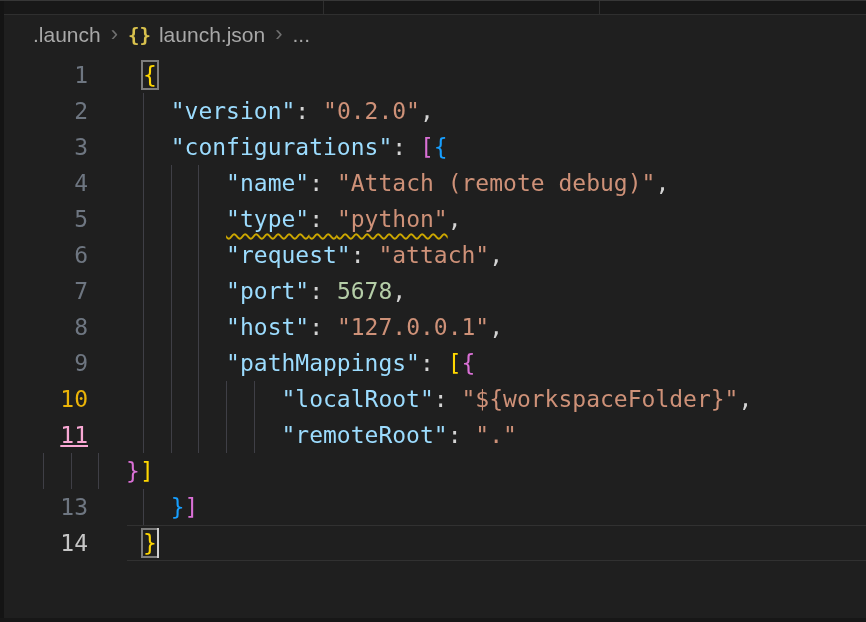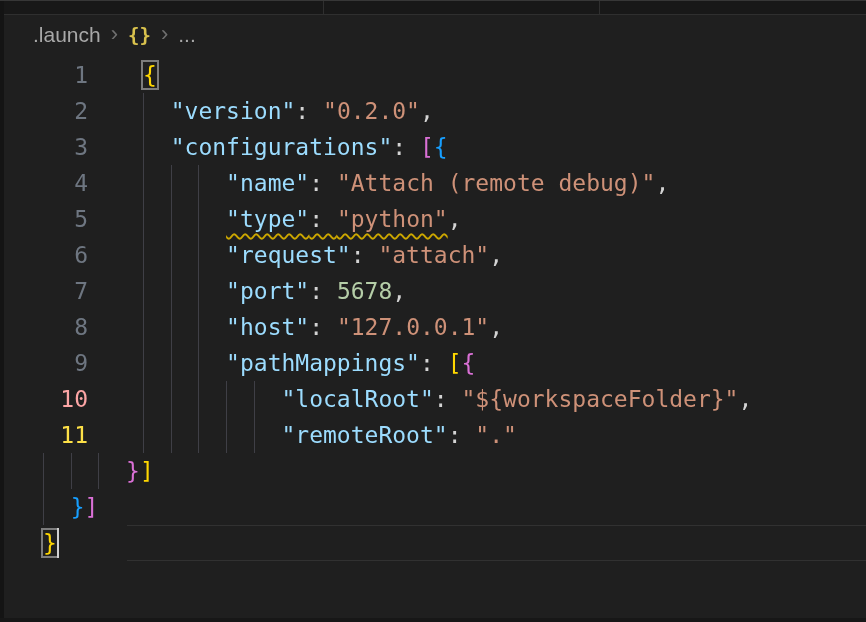--- a/index.html
+++ b/index.html
@@ -56,20 +56,21 @@
   <div class="tabstrip">
       <div class="tab-divider" style="left: 323px;"></div>
       <div class="tab-divider" style="left: 599px;"></div>
     </div>
 
   <div class="breadcrumbs" style="color: rgb(168, 168, 168);">
     <span class="crumb">.launch</span>
     <span class="crumb-sep">›</span>
     <span class="crumb crumb-file">
         <span class="json-icon" style="color: rgb(217, 194, 77);">{}</span>
+        <span>launch.json</span>
       </span>
     <span class="crumb-sep">›</span>
     <span class="crumb">...</span>
   </div>
 
   <div class="code-area">
       <div class="row">
         <div class="lnum" style="color: rgb(110, 118, 129);">1</div>
         <div class="code"><span class="tk-b1 tk-match" style="color: rgb(255, 215, 0);">{</span></div>
       </div>
@@ -99,33 +100,35 @@
       </div>
       <div class="row">
         <div class="lnum" style="color: rgb(110, 118, 129);">8</div>
         <div class="code"><div class="guide" style="left: 43px; background: rgb(63, 63, 70);"></div><div class="guide" style="left: 70.7px; background: rgb(63, 63, 70);"></div><div class="guide" style="left: 98.4px; background: rgb(63, 63, 70);"></div><span class="tk-ws" style="color: rgb(212, 212, 212);">      </span><span class="tk-key" style="color: rgb(156, 220, 254);">"host"</span><span class="tk-punc" style="color: rgb(212, 212, 212);">: </span><span class="tk-str" style="color: rgb(206, 145, 120);">"127.0.0.1"</span><span class="tk-punc" style="color: rgb(212, 212, 212);">,</span></div>
       </div>
       <div class="row">
         <div class="lnum" style="color: rgb(110, 118, 129);">9</div>
         <div class="code"><div class="guide" style="left: 43px; background: rgb(63, 63, 70);"></div><div class="guide" style="left: 70.7px; background: rgb(63, 63, 70);"></div><div class="guide" style="left: 98.4px; background: rgb(63, 63, 70);"></div><span class="tk-ws" style="color: rgb(212, 212, 212);">      </span><span class="tk-key" style="color: rgb(156, 220, 254);">"pathMappings"</span><span class="tk-punc" style="color: rgb(212, 212, 212);">: </span><span class="tk-b1" style="color: rgb(255, 215, 0);">[</span><span class="tk-b2" style="color: rgb(218, 112, 214);">{</span></div>
       </div>
       <div class="row">
-        <div class="lnum" style="color: #fca5a5;">10</div>
+        <div class="lnum" style="color: #eab308;">10</div>
         <div class="code"><div class="guide" style="left: 43px; background: rgb(63, 63, 70);"></div><div class="guide" style="left: 70.7px; background: rgb(63, 63, 70);"></div><div class="guide" style="left: 98.4px; background: rgb(63, 63, 70);"></div><div class="guide" style="left: 126.1px; background: rgb(63, 63, 70);"></div><div class="guide" style="left: 153.8px; background: rgb(63, 63, 70);"></div><span class="tk-ws" style="color: rgb(212, 212, 212);">          </span><span class="tk-key" style="color: rgb(156, 220, 254);">"localRoot"</span><span class="tk-punc" style="color: rgb(212, 212, 212);">: </span><span class="tk-str" style="color: rgb(206, 145, 120);">"${workspaceFolder}"</span><span class="tk-punc" style="color: rgb(212, 212, 212);">,</span></div>
       </div>
       <div class="row">
-        <div class="lnum" style="color: #fde047;">11</div>
+        <div class="lnum" style="color: #f9a8d4; text-decoration: underline;">11</div>
         <div class="code"><div class="guide" style="left: 43px; background: rgb(63, 63, 70);"></div><div class="guide" style="left: 70.7px; background: rgb(63, 63, 70);"></div><div class="guide" style="left: 98.4px; background: rgb(63, 63, 70);"></div><div class="guide" style="left: 126.1px; background: rgb(63, 63, 70);"></div><div class="guide" style="left: 153.8px; background: rgb(63, 63, 70);"></div><span class="tk-ws" style="color: rgb(212, 212, 212);">          </span><span class="tk-key" style="color: rgb(156, 220, 254);">"remoteRoot"</span><span class="tk-punc" style="color: rgb(212, 212, 212);">: </span><span class="tk-str" style="color: rgb(206, 145, 120);">"."</span></div>
       </div>
       <div class="row">
         <div class="code"><div class="guide" style="left: 43px; background: rgb(63, 63, 70);"></div><div class="guide" style="left: 70.7px; background: rgb(63, 63, 70);"></div><div class="guide" style="left: 98.4px; background: rgb(63, 63, 70);"></div><span class="tk-ws" style="color: rgb(212, 212, 212);">      </span><span class="tk-b2" style="color: rgb(218, 112, 214);">}</span><span class="tk-b1" style="color: rgb(255, 215, 0);">]</span></div>
       </div>
       <div class="row">
+        <div class="lnum" style="color: rgb(110, 118, 129);">13</div>
         <div class="code"><div class="guide" style="left: 43px; background: rgb(63, 63, 70);"></div><span class="tk-ws" style="color: rgb(212, 212, 212);">  </span><span class="tk-b3" style="color: rgb(23, 159, 255);">}</span><span class="tk-b2" style="color: rgb(218, 112, 214);">]</span></div>
       </div>
       <div class="row active">
+        <div class="lnum" style="color: rgb(198, 198, 198);">14</div>
         <div class="code"><span class="tk-b1 tk-match" style="color: rgb(255, 215, 0);">}</span><div class="cursor" style="left: 56.85px; background: rgb(208, 208, 208);"></div></div>
       </div>
     </div>
 
   <div class="edge-left"></div>
   <div class="edge-bottom"></div>
 </div>
 
 </body></html>

